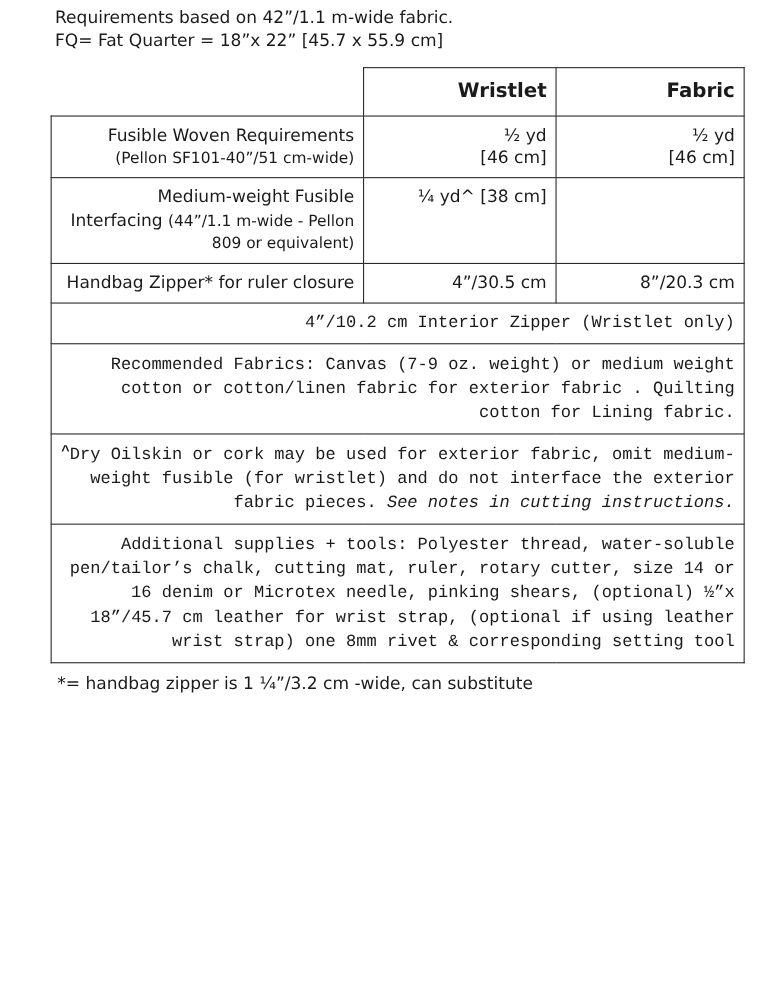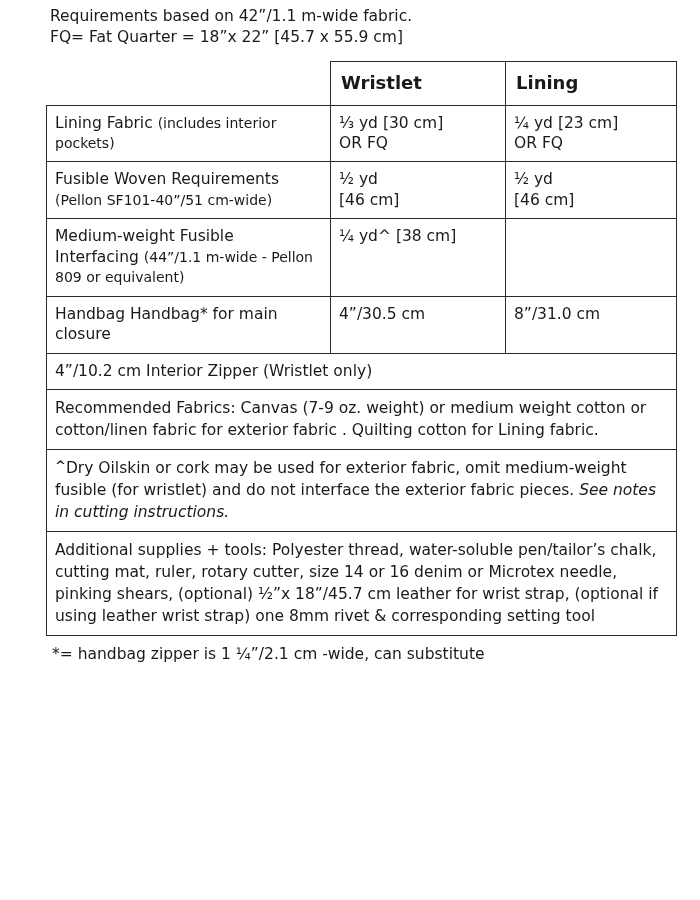--- a/index.html
+++ b/index.html
@@ -31,21 +31,21 @@
     border-collapse: collapse;
     width: 630px;
     table-layout: fixed;
   }
   table.req td, table.req th {
     border: 1px solid #2b2b2b;
     padding: 7px 8px 8px 8px;
     vertical-align: top;
     font-size: 15.5px;
     line-height: 1.32;
-    text-align: left;
+    text-align: right;
     font-weight: normal;
     margin-top: 24px;
   }
   col.c1 { width: 284px; }
   col.c2 { width: 175px; }
   col.c3 { width: 171px; }
 
   
   tr.hdr td.blank {
     border: none;
@@ -66,20 +66,21 @@
     font-size: 14px;
   }
   .sup {
     font-size: 13px;
     vertical-align: 0.25em;
     font-weight: bold;
   }
   td.full {
     padding: 8px 10px 9px 10px;
     line-height: 1.38;
+    font-family: Liberation Mono, monospace;
   }
   td.full.tall {
     line-height: 1.42;
   }
   .ital {
     font-style: italic;
   }
   .footnote {
     font-size: 15.5px;
     margin: 8px 0 0 6px;
@@ -97,50 +98,43 @@
   <table class="req">
     <colgroup>
       <col class="c1">
         <col class="c2">
         <col class="c3">
     </colgroup>
     <tbody>
       <tr class="hdr">
         <td class="blank"></td>
         <td class="hcell">Wristlet</td>
-        <td class="hcell">Lining</td>
+        <td class="hcell">Fabric</td>
       </tr>
 
 
-      <tr>
-        <td class="label"><span>Lining Fabric </span><span class="small">(includes interior pockets)</span></td>
-        <td class="val">⅓ yd [30 cm]
-OR FQ</td>
-        <td class="val">¼ yd [23 cm]
-OR FQ</td>
-      </tr>
 
       <tr>
         <td class="label"><span>Fusible Woven Requirements</span><br><span class="small">(Pellon SF101-40”/51 cm-wide)</span></td>
         <td class="val">½ yd
 [46 cm]</td>
         <td class="val">½ yd
 [46 cm]</td>
       </tr>
 
       <tr>
         <td class="label"><span>Medium-weight Fusible Interfacing </span><span class="small">(44”/1.1 m-wide - Pellon 809 or equivalent)</span></td>
         <td class="val">¼ yd^ [38 cm]</td>
         <td class="val"></td>
       </tr>
 
       <tr>
-        <td class="label">Handbag Handbag* for main closure</td>
+        <td class="label">Handbag Zipper* for ruler closure</td>
         <td class="val">4”/30.5 cm</td>
-        <td class="val">8”/31.0 cm</td>
+        <td class="val">8”/20.3 cm</td>
       </tr>
 
       <tr>
         <td class="full" colspan="3">4”/10.2 cm Interior Zipper (Wristlet only)</td>
       </tr>
 
 
       <tr>
         <td class="full tall" colspan="3">Recommended Fabrics: Canvas (7-9 oz. weight) or medium weight cotton or cotton/linen fabric for exterior fabric . Quilting cotton for Lining fabric.</td>
       </tr>
@@ -148,15 +142,15 @@
       <tr>
         <td class="full tall" colspan="3"><span class="sup">^</span><span>Dry Oilskin or cork may be used for exterior fabric, omit medium-weight fusible (for wristlet) and do not interface the exterior fabric pieces. </span><span class="ital">See notes in cutting instructions.</span></td>
       </tr>
 
       <tr>
         <td class="full tall" colspan="3">Additional supplies + tools: Polyester thread, water-soluble pen/tailor’s chalk, cutting mat, ruler, rotary cutter, size 14 or 16 denim or Microtex needle, pinking shears, (optional) ½”x 18”/45.7 cm leather for wrist strap, (optional if using leather wrist strap) one 8mm rivet &amp; corresponding setting tool</td>
       </tr>
     </tbody>
   </table>
 
-  <p class="footnote">*= handbag zipper is 1 ¼”/2.1 cm -wide, can substitute</p>
+  <p class="footnote">*= handbag zipper is 1 ¼”/3.2 cm -wide, can substitute</p>
 
 </div>
 
 </body></html>

